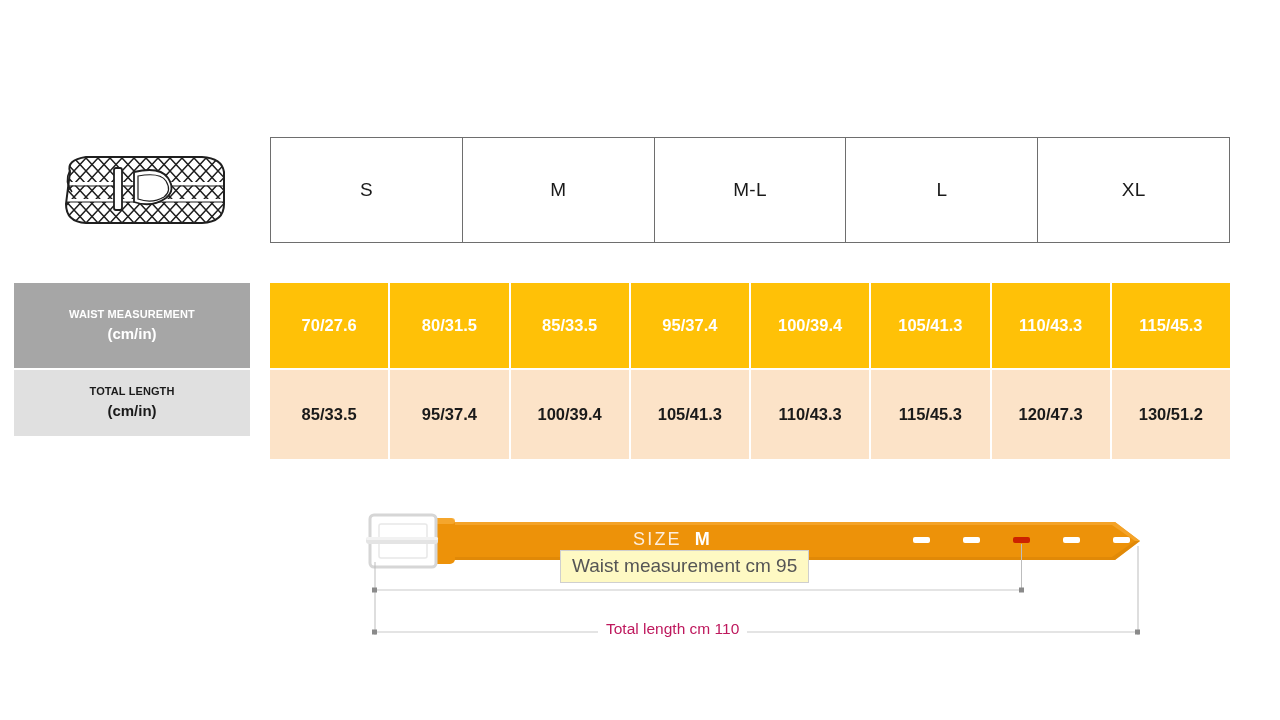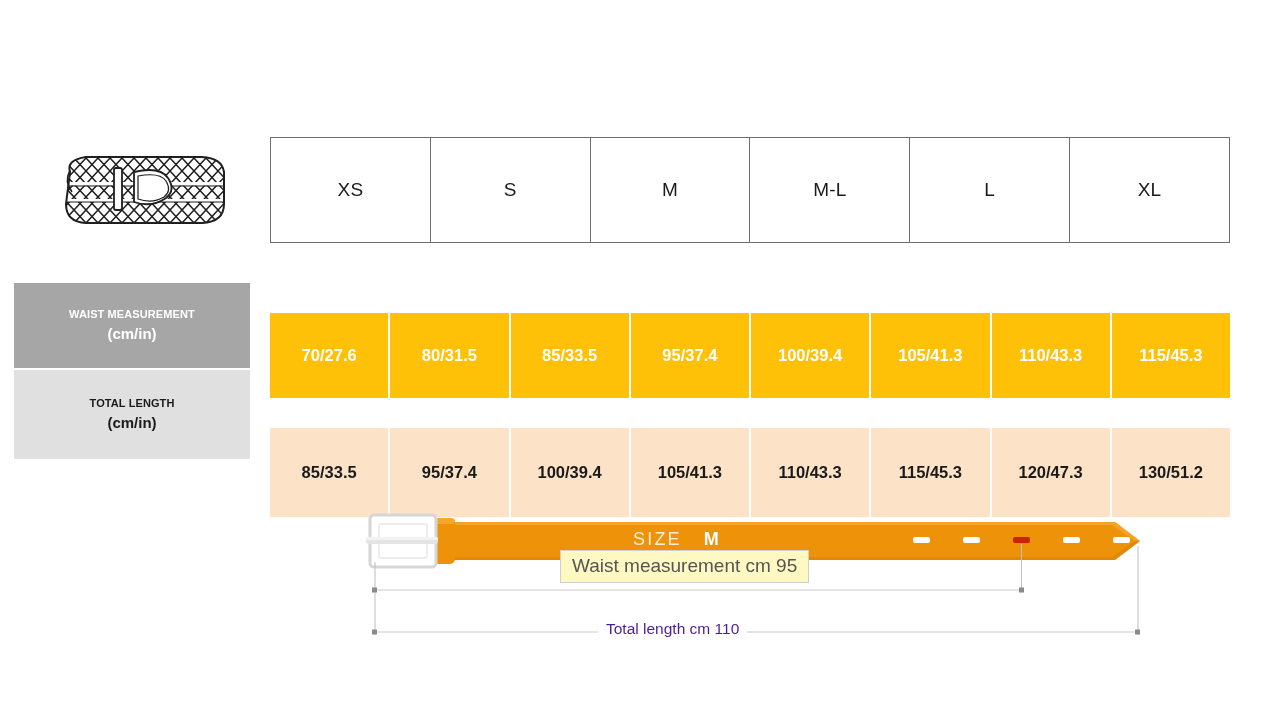--- a/index.html
+++ b/index.html
@@ -70,33 +70,33 @@
   }
   .row-label .l1 { font-weight: bold; font-size: 11px; letter-spacing: .1px; }
   .row-label .l2 { font-weight: bold; font-size: 15px; }
   #label-waist {
     height: 85px;
     background: #a6a6a6;
     color: #ffffff;
     margin-bottom: 2px;
   }
   #label-length {
-    height: 89px;
+    height: 66px;
     background: #e0e0e0;
     color: #1a1a1a;
   }
 
   
   #data-rows {
     position: absolute;
     left: 270px;
     top: 283px;
     width: 960px;
   }
-  .data-row { display: flex; margin-top: 30px; }
+  .data-row { display: flex; }
   .data-row.waist { height: 85px; margin-bottom: 2px; }
   .data-row.length { height: 89px; }
   .data-cell {
     flex: 1 1 0;
     display: flex;
     align-items: center;
     justify-content: center;
     box-sizing: border-box;
     font-weight: bold;
     font-size: 16.5px;
@@ -113,21 +113,21 @@
     top: 500px;
     width: 800px;
     height: 160px;
   }
   #size-tag {
     position: absolute;
     left: 633px;
     top: 529px;
     display: flex;
     align-items: flex-start;
-    gap: 22px;
+    gap: 13px;
     pointer-events: none;
   }
   #size-tag .size-word {
     font-size: 18px;
     color: #fdeedd;
     letter-spacing: 2.2px;
   }
   #size-tag .size-val {
     font-size: 18px;
     color: #ffffff;
@@ -144,21 +144,21 @@
     color: #555555;
     white-space: nowrap;
   }
   #length-dim-label {
     position: absolute;
     left: 598px;
     top: 618px;
     background: #ffffff;
     padding: 2px 8px;
     font-size: 15.5px;
-    color: #4c1d95;
+    color: #be185d;
     white-space: nowrap;
   }
 </style>
 </head>
 <body>
 
 <div id="belt-illustration">
   <svg viewBox="0 0 180 96" width="180" height="96" aria-hidden="true">
     <defs>
       <clipPath id="beltClip">
@@ -208,21 +208,20 @@
 
     <rect x="62" y="26" width="8" height="42" rx="2" fill="#ffffff" stroke="#1f1f1f" stroke-width="1.8"></rect>
     <path d="M82,30 q26,-6 34,6 q8,12 -2,20 q-14,10 -32,4 z" fill="#ffffff" stroke="#1f1f1f" stroke-width="1.8"></path>
     <path d="M86,34 q22,-4 28,5 q6,10 -2,16 q-12,7 -26,2 z" fill="none" stroke="#1f1f1f" stroke-width="1.2"></path>
     <path d="M18,28 q-6,12 2,22" fill="none" stroke="#1f1f1f" stroke-width="1.6"></path>
   </svg>
 </div>
 
 <div id="size-table">
   <div class="hdr-row">
-    <div class="hdr-cell">XS</div>
     <div class="hdr-cell">S</div>
     <div class="hdr-cell">M</div>
     <div class="hdr-cell">M-L</div>
     <div class="hdr-cell">L</div>
     <div class="hdr-cell">XL</div>
   </div>
 </div>
 
 <div id="label-col">
   <div class="row-label" id="label-waist">

